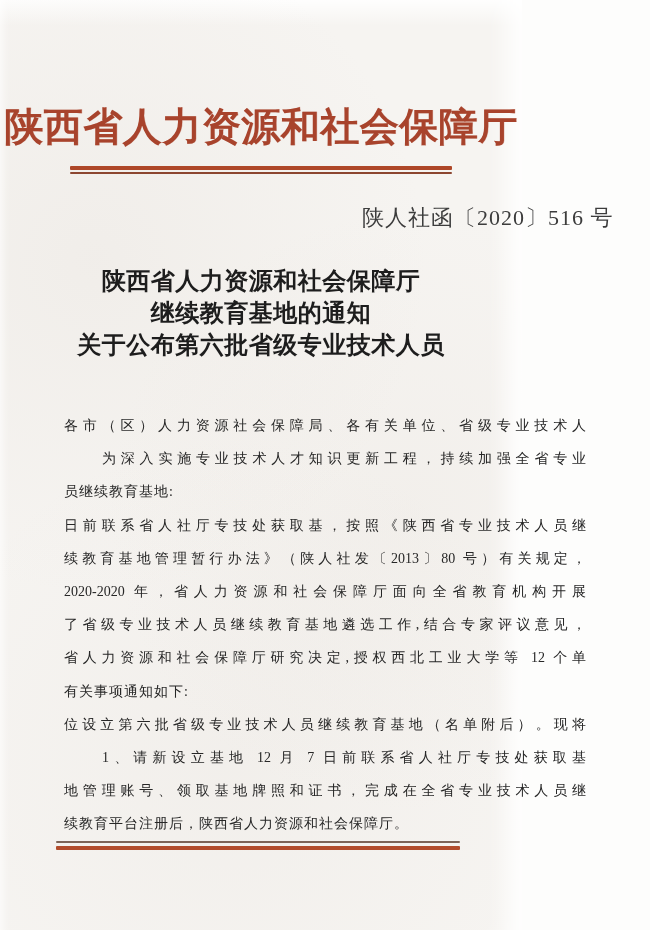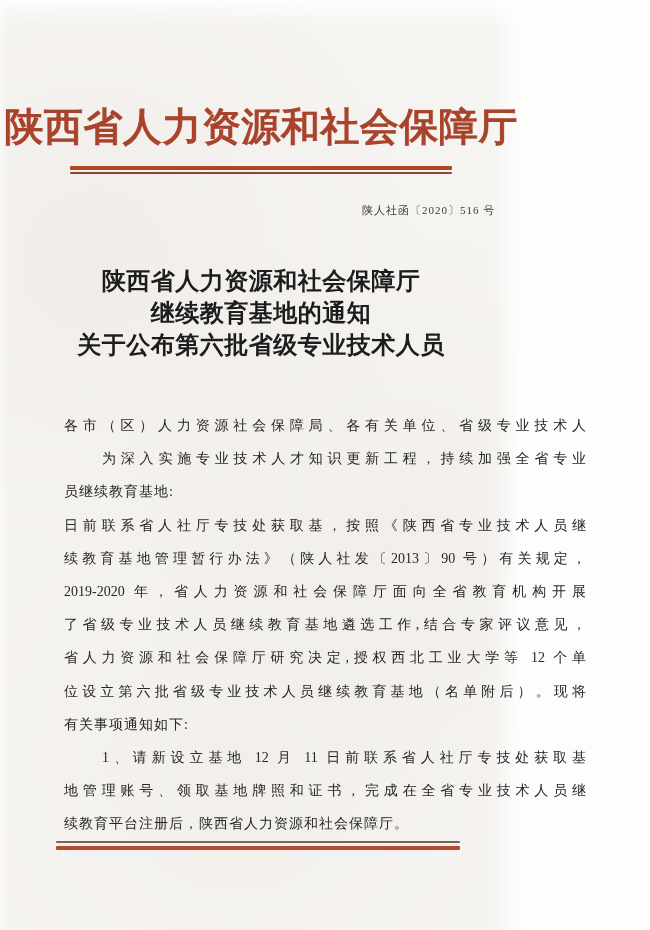--- a/index.html
+++ b/index.html
@@ -32,21 +32,21 @@
     color:#a8432c;
     text-shadow:0.4px 0.4px 0.6px rgba(168,67,44,0.35);
     white-space:nowrap;
   }
   .rule-top{position:absolute;top:166px;left:70px;right:70px;}
   .rule-top .thick{height:4px;background:#ae4728;border-radius:1px;}
   .rule-top .thin{height:2px;background:#8c4630;margin-top:2px;border-radius:1px;}
   .doc-number{
     position:absolute;
     top:203px;left:362px;
-    font-size:11px;
+    font-size:22px;
     letter-spacing:1px;
     color:#3c3c3c;
     white-space:nowrap;
   }
   .title-block{
     position:absolute;
     top:265px;left:0;width:100%;
     text-align:center;
     font-size:24px;
     font-weight:700;
@@ -91,27 +91,27 @@
     <div>陕西省人力资源和社会保障厅</div>
     <div>继续教育基地的通知</div>
     <div>关于公布第六批省级专业技术人员</div>
   </div>
 
   <div class="body-block">
     <div class="body-line fill">各市（区）人力资源社会保障局、各有关单位、省级专业技术人</div>
     <div class="body-line fill indent">为深入实施专业技术人才知识更新工程，持续加强全省专业</div>
     <div class="body-line">员继续教育基地:</div>
     <div class="body-line fill">日前联系省人社厅专技处获取基，按照《陕西省专业技术人员继</div>
-    <div class="body-line fill">续教育基地管理暂行办法》（陕人社发〔2013〕90 号）有关规定，</div>
-    <div class="body-line fill">2019-2020 年，省人力资源和社会保障厅面向全省教育机构开展</div>
+    <div class="body-line fill">续教育基地管理暂行办法》（陕人社发〔2013〕80 号）有关规定，</div>
+    <div class="body-line fill">2020-2020 年，省人力资源和社会保障厅面向全省教育机构开展</div>
     <div class="body-line fill">了省级专业技术人员继续教育基地遴选工作,结合专家评议意见，</div>
     <div class="body-line fill">省人力资源和社会保障厅研究决定,授权西北工业大学等 12 个单</div>
+    <div class="body-line">有关事项通知如下:</div>
     <div class="body-line fill">位设立第六批省级专业技术人员继续教育基地（名单附后）。现将</div>
-    <div class="body-line">有关事项通知如下:</div>
-    <div class="body-line fill indent">1、请新设立基地 12 月 11 日前联系省人社厅专技处获取基</div>
+    <div class="body-line fill indent">1、请新设立基地 12 月 7 日前联系省人社厅专技处获取基</div>
     <div class="body-line fill">地管理账号、领取基地牌照和证书，完成在全省专业技术人员继</div>
     <div class="body-line">续教育平台注册后，陕西省人力资源和社会保障厅。</div>
   </div>
 
   <div class="rule-bottom">
     <div class="thin"></div>
     <div class="thick"></div>
   </div>
 
 </div>

